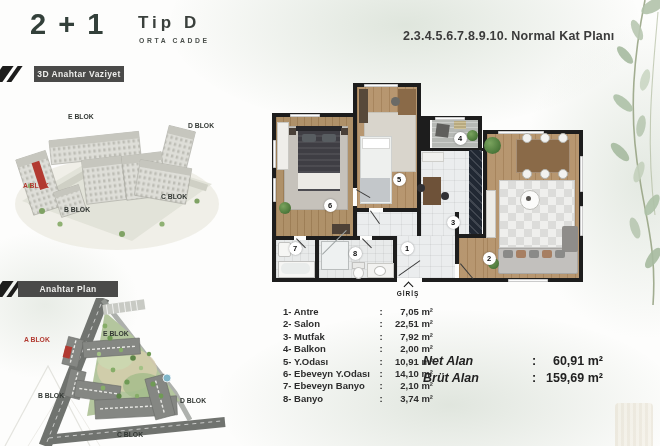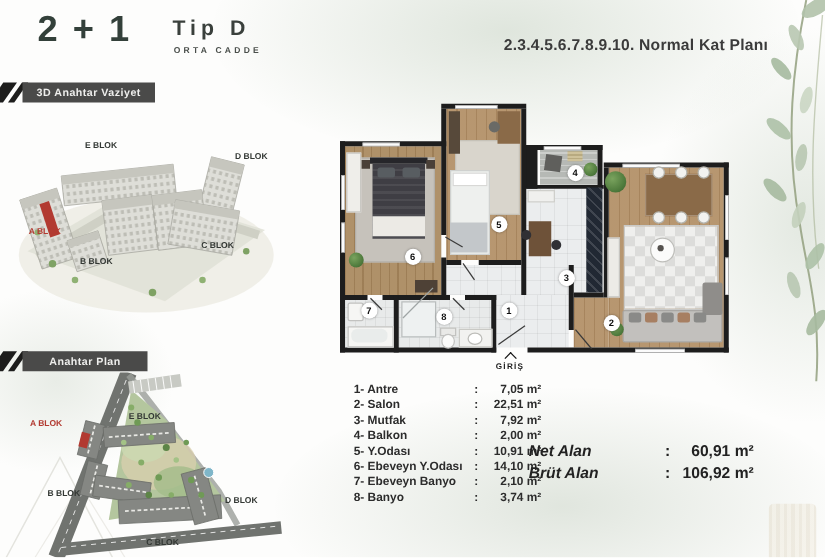--- a/index.html
+++ b/index.html
@@ -119,21 +119,21 @@
 
   <div class="abs sketch"></div>
 
   <div class="abs unit">2 + 1</div>
   <div class="abs tip">Tip D</div>
   <div class="abs street">ORTA CADDE</div>
   <div class="abs floortitle">2.3.4.5.6.7.8.9.10. Normal Kat Planı</div>
 
   <div class="stripe" style="left:-3px;top:66px;width:11px;"></div>
   <div class="stripe" style="left:12px;top:66px;width:4.5px;"></div>
-  <div class="badge" style="left:18px;top:66px;width:106px;">3D Anahtar Vaziyet</div>
+  <div class="badge" style="left:34px;top:66px;width:90px;">3D Anahtar Vaziyet</div>
 
   <div class="abs panel" style="left:12px;top:106px;width:210px;height:148px;">
     <svg width="210" height="148" viewBox="0 0 210 148">
       <defs>
         <pattern id="fac" width="5" height="6" patternUnits="userSpaceOnUse">
           <rect width="5" height="6" fill="#dedED8"></rect>
           <rect x="1" y="1.5" width="2.4" height="3" fill="#bdbdb5"></rect>
         </pattern>
       </defs>
       <ellipse cx="105" cy="98" rx="102" ry="46" fill="#e9e8dd" opacity=".65"></ellipse>
@@ -438,17 +438,17 @@
 
   <div class="abs" id="totals">
     <div class="trow">
       <span class="lb">Net Alan</span>
       <span class="cl">:</span>
       <span class="ar">60,91 m²</span>
     </div>
     <div class="trow">
       <span class="lb">Brüt Alan</span>
       <span class="cl">:</span>
-      <span class="ar">106,92 m²</span>
+      <span class="ar">159,69 m²</span>
     </div>
   </div>
 
 </div>
 
 </body></html>

